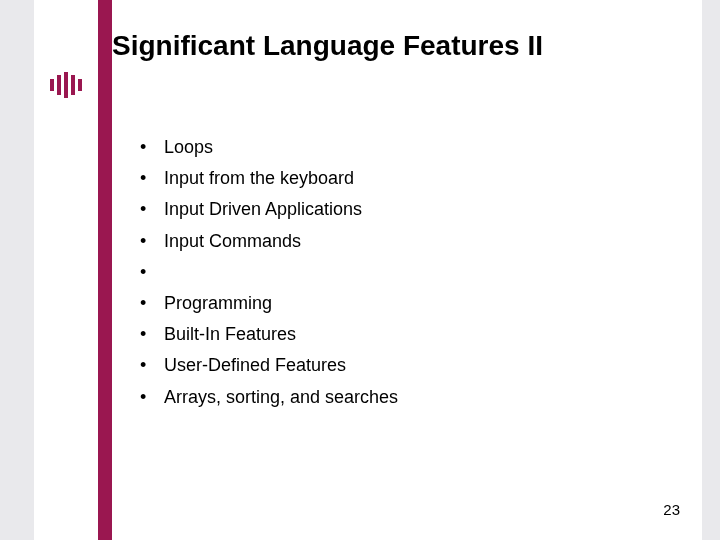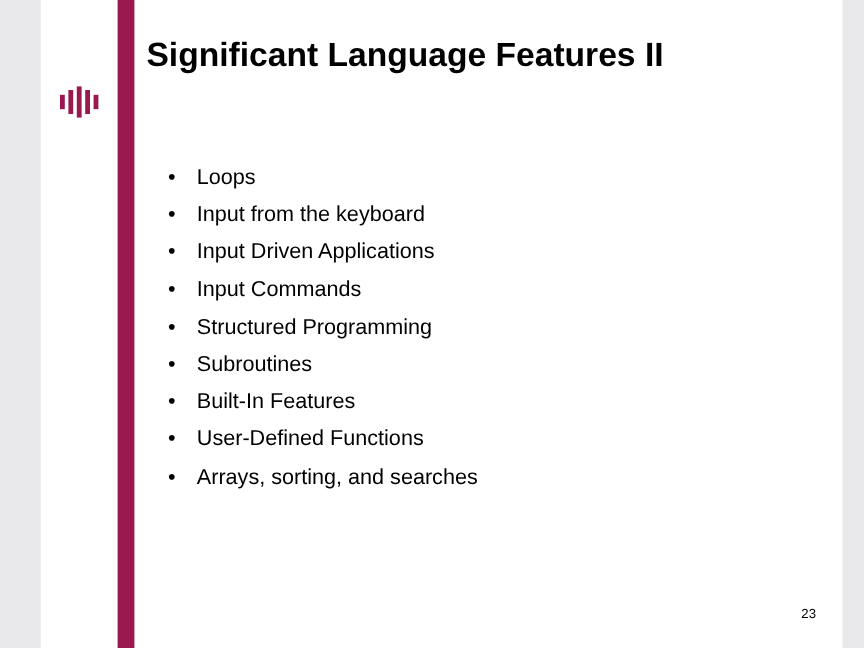--- a/index.html
+++ b/index.html
@@ -42,21 +42,21 @@
     background: #9a1750;
   }
   .logo span:nth-child(1){height:12px}
   .logo span:nth-child(2){height:20px}
   .logo span:nth-child(3){height:26px}
   .logo span:nth-child(4){height:20px}
   .logo span:nth-child(5){height:12px}
 
   .title {
     position: absolute;
-    left: 122px;
+    left: 112px;
     top: 30px;
     font-size: 28px;
     font-weight: bold;
     color: #000;
   }
   .bullets {
     position: absolute;
     left: 140px;
     top: 135px;
     width: 520px;
@@ -76,21 +76,21 @@
   }
   .bullet-text {
     font-size: 18px;
     font-weight: normal;
     color: #000;
   }
   .pagenum {
     position: absolute;
     right: 40px;
     bottom: 22px;
-    font-size: 11px;
+    font-size: 15px;
     color: #000;
   }
   
   .gutter-left {
     position: absolute; left:0; top:0; width:34px; height:540px; background:#e9e9ec;
   }
   .gutter-right {
     position: absolute; right:0; top:0; width:18px; height:540px; background:#e9e9ec;
   }
 </style>
@@ -126,33 +126,32 @@
     <div class="bullet-row">
       <div class="bullet-dot">•</div>
       <div class="bullet-text">Input Driven Applications</div>
     </div>
     <div class="bullet-row">
       <div class="bullet-dot">•</div>
       <div class="bullet-text">Input Commands</div>
     </div>
     <div class="bullet-row">
       <div class="bullet-dot">•</div>
-      <div class="bullet-text">Structured Programming</div>
     </div>
     <div class="bullet-row">
       <div class="bullet-dot">•</div>
-      <div class="bullet-text">Subroutines</div>
+      <div class="bullet-text">Programming</div>
     </div>
     <div class="bullet-row">
       <div class="bullet-dot">•</div>
       <div class="bullet-text">Built-In Features</div>
     </div>
     <div class="bullet-row">
       <div class="bullet-dot">•</div>
-      <div class="bullet-text">User-Defined Functions</div>
+      <div class="bullet-text">User-Defined Features</div>
     </div>
     <div class="bullet-row">
       <div class="bullet-dot">•</div>
       <div class="bullet-text">Arrays, sorting, and searches</div>
     </div>
   </div>
 
   <div class="pagenum">23</div>
 </div>
 

